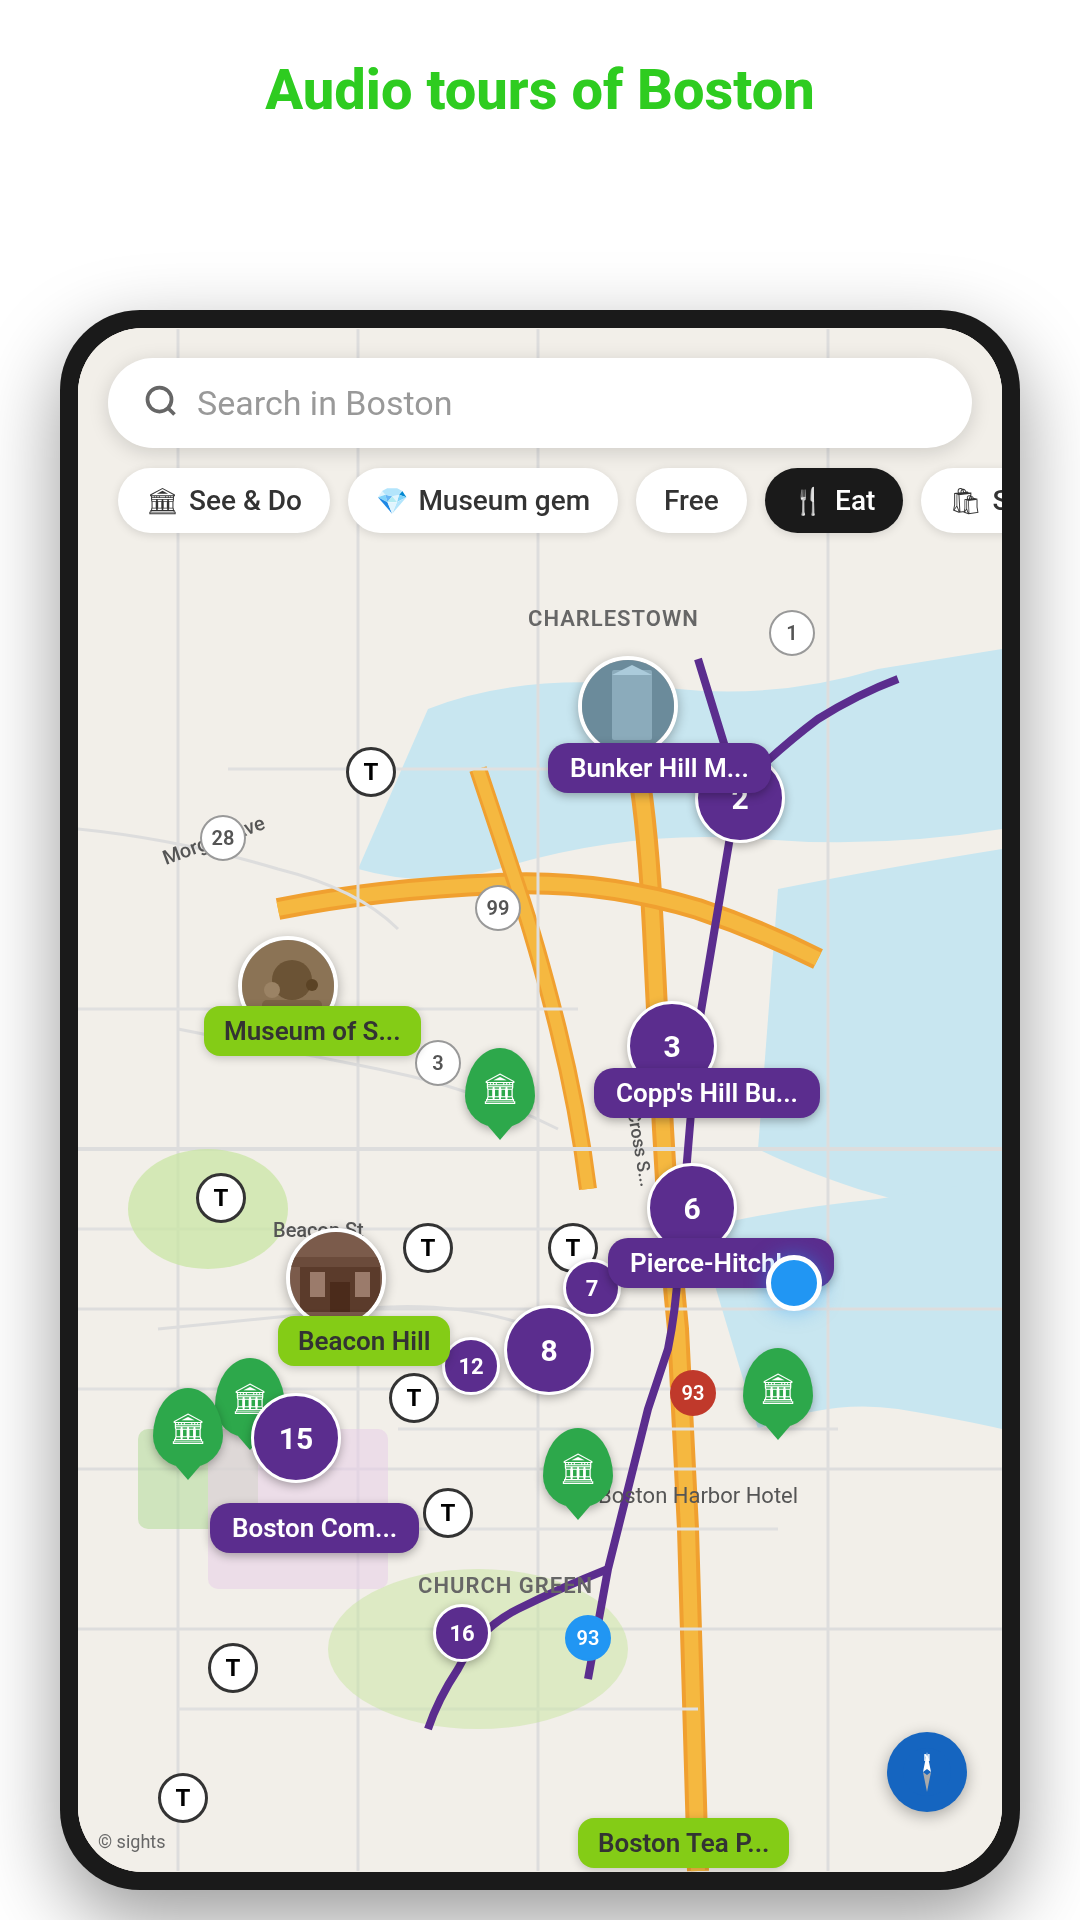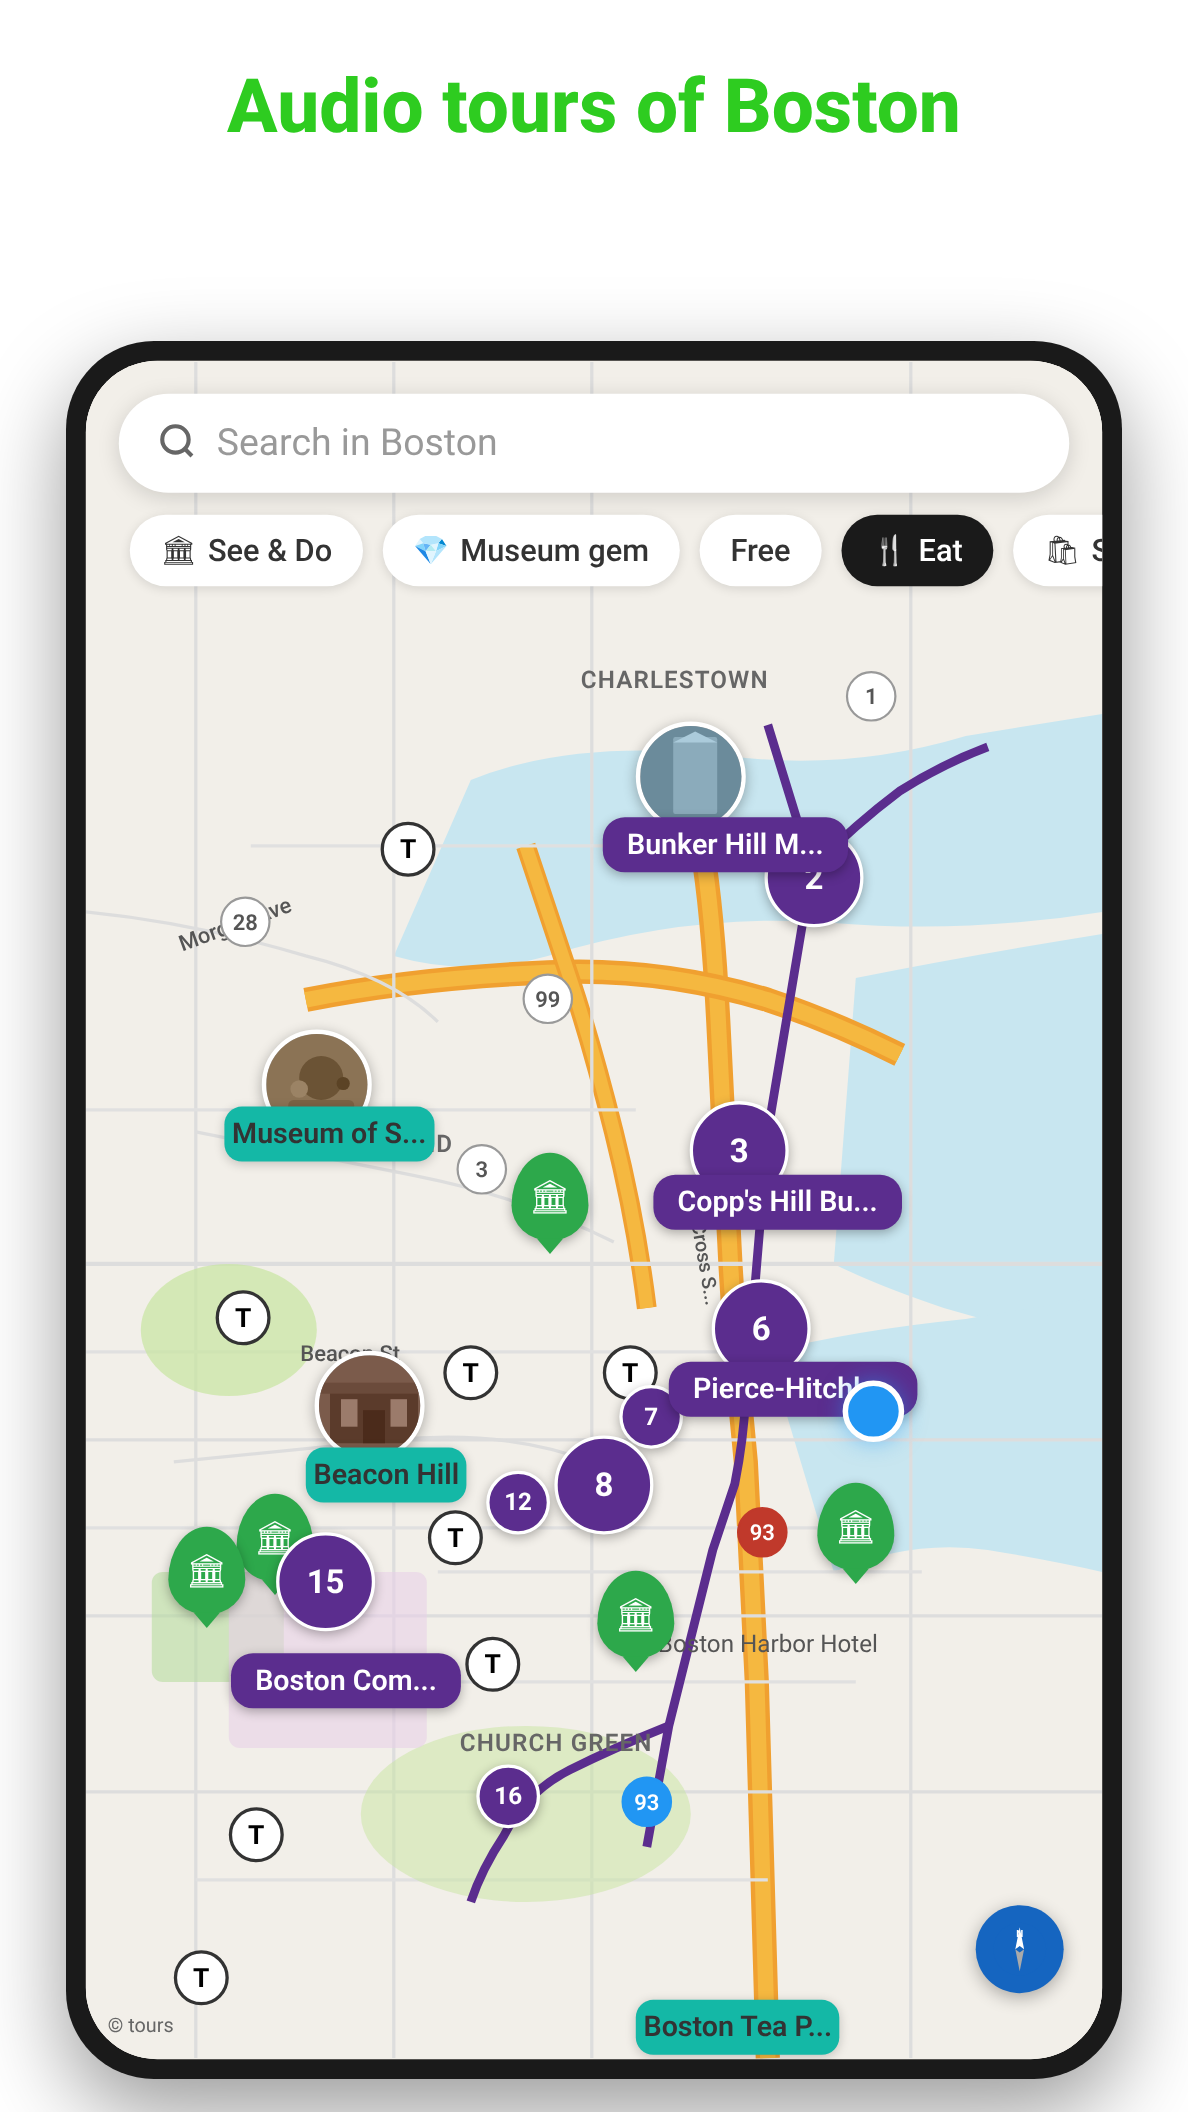--- a/index.html
+++ b/index.html
@@ -11,21 +11,21 @@
       overflow: hidden;
       position: relative;
     }
 
     
     .header-text {
       text-align: center;
       padding: 60px 60px 30px;
     }
     .header-text h1 {
-      font-size: 68px;
+      font-size: 56px;
       font-weight: 800;
       color: #2ecc20;
       line-height: 1.1;
     }
 
     
     .phone-frame {
       position: absolute;
       top: 310px;
       left: 60px;
@@ -273,23 +273,23 @@
       justify-content: center;
       color: white;
       font-size: 36px;
       z-index: 10;
       box-shadow: 0 4px 15px rgba(0,0,0,0.3);
     }
 
     
     .white-label {
       position: absolute;
-      background: #14b8a6;
+      background: #84cc16;
       border-radius: 16px;
-      padding: 10px 7px;
+      padding: 10px 20px;
       font-size: 26px;
       font-weight: 600;
       color: #333;
       box-shadow: 0 2px 10px rgba(0,0,0,0.2);
       z-index: 6;
       white-space: nowrap;
     }
 
     
     .mapbox-attr {
@@ -505,16 +505,16 @@
 
     <div class="compass" style="bottom:60px; right:35px;">
       <svg width="50" height="50" viewBox="0 0 50 50">
         <circle cx="25" cy="25" r="24" fill="#1565C0"></circle>
         <polygon points="25,5 21,25 25,22 29,25" fill="white"></polygon>
         <polygon points="25,45 21,25 25,28 29,25" fill="#aaa"></polygon>
         <text x="25" y="14" text-anchor="middle" fill="white" font-size="9" font-weight="bold">N</text>
       </svg>
     </div>
 
-    <div class="mapbox-attr">© tours</div>
+    <div class="mapbox-attr">© sights</div>
 
   </div>
 </div>
 
 </body></html>

